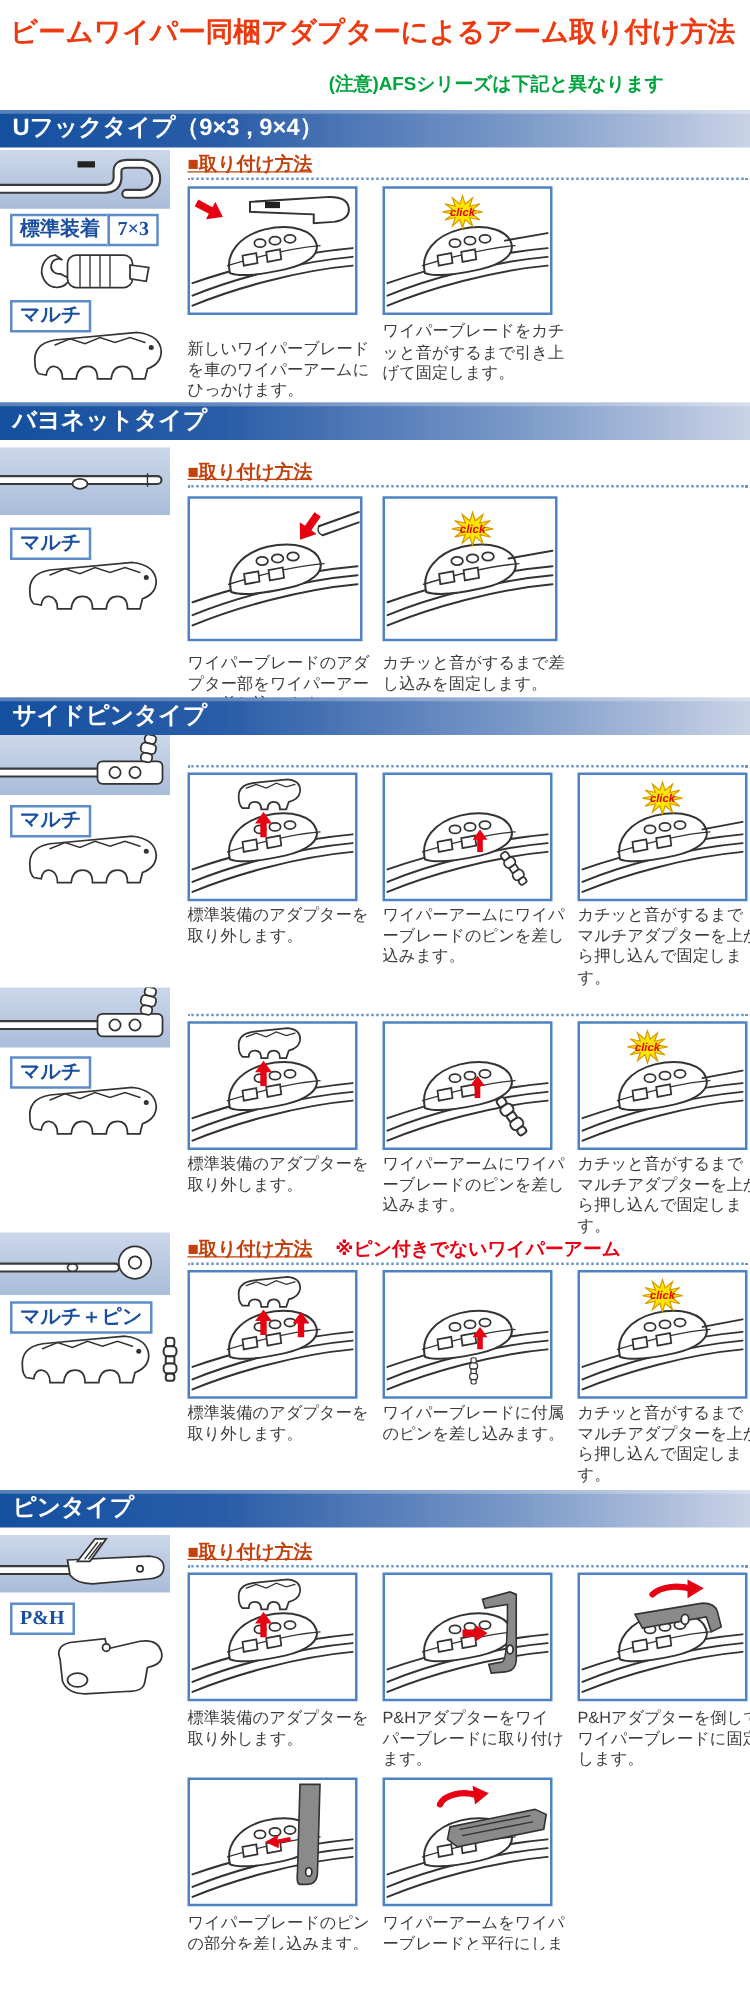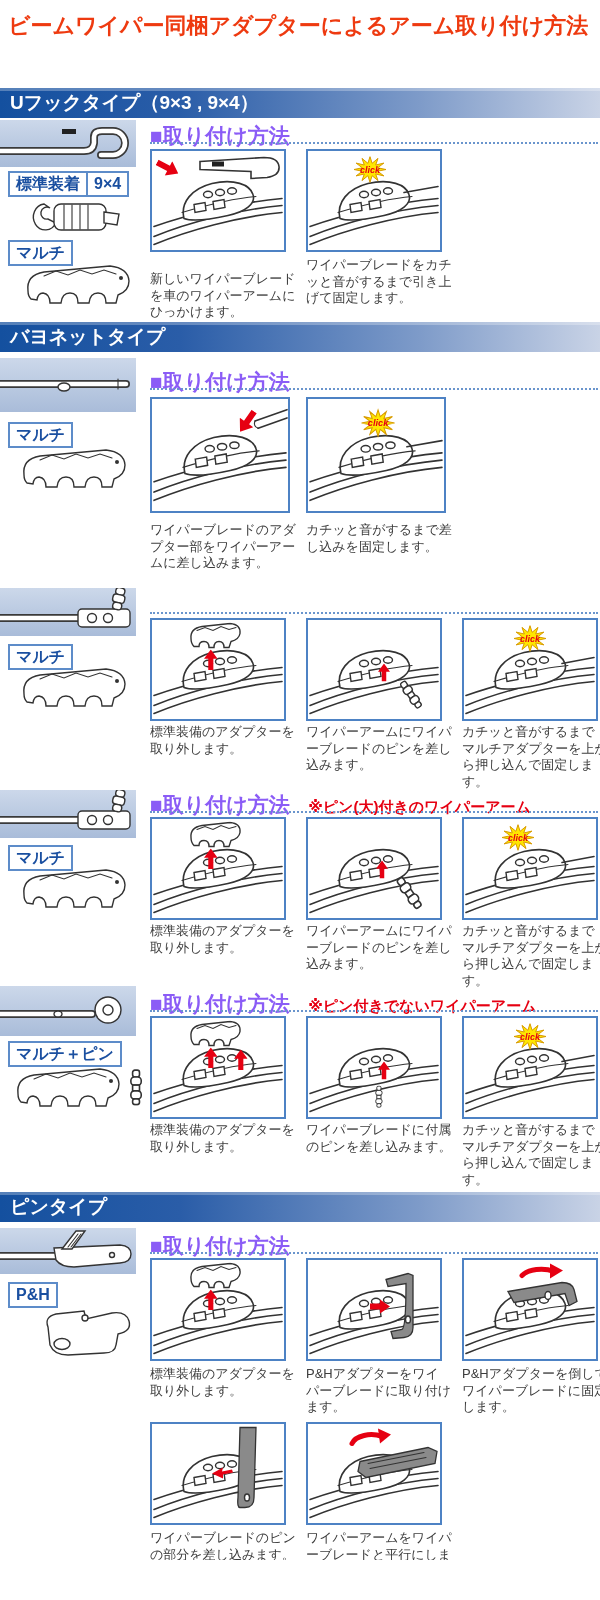--- a/index.html
+++ b/index.html
@@ -9,25 +9,25 @@
   .title{position:absolute;left:8px;color:#ee3a10;font-size:22px;font-weight:bold;letter-spacing:0;white-space:nowrap;}
   .notice{position:absolute;left:263px;top:58px;color:#00a33d;font-size:15px;font-weight:bold;white-space:nowrap;}
 
   .sec-header{position:absolute;left:0;width:600px;height:30px;line-height:30px;padding-left:10px;box-sizing:border-box;
     color:#fff;font-size:19px;font-weight:bold;
     background:linear-gradient(90deg,#14509f 0%,#2a5da8 30%,#7e9bc9 70%,#c9d3e6 100%);
     box-shadow:inset 0 3px 0 rgba(255,255,255,.28);}
 
   .thumb{position:absolute;left:0;width:136px;background:linear-gradient(180deg,#ccd8ea,#a9bcd9);}
   .tag{position:absolute;background:#fff;border:2px solid #5d8cc9;color:#1a4fa0;font-size:16px;font-weight:bold;
-    line-height:22px;padding:0 6px;white-space:nowrap;}
+    line-height:22px;padding:0 6px;white-space:nowrap;font-family:Liberation Serif, serif;}
   .art-free{position:absolute;}
 
   .method-row{position:absolute;left:150px;width:448px;white-space:nowrap;}
-  .method{color:#8b5cf6;font-size:21px;font-weight:bold;display:inline-block;}
+  .method{color:#c2410c;font-size:15px;font-weight:bold;display:inline-block;text-decoration:underline;}
   .method-note{color:#e60012;font-size:15px;font-weight:bold;display:inline-block;margin-left:14px;}
   .dotted{position:absolute;left:150px;width:448px;height:0;border-bottom:2px dotted #6a95cd;}
 
   .step-box{position:absolute;width:136px;height:103px;background:#fff;border:2px solid #4d82c4;box-sizing:border-box;}
   .step-box svg{width:100%;height:100%;display:block;}
   .tall{height:116px;}
   .caption{position:absolute;width:146px;color:#3c3c3c;font-size:13px;line-height:1.28;}
 
   .ln{fill:none;stroke:#333;stroke-width:1.6;stroke-linecap:round;}
   .lnt{fill:none;stroke:#333;stroke-width:1.1;stroke-linecap:round;}
@@ -78,32 +78,33 @@
       <path class="hole" d="M6,28 Q4,12 22,9 L88,3 Q106,5 107,18 Q107,28 96,32 L94,40 L84,40 Q84,30 76,30 Q68,30 67,40 L56,40 Q56,30 48,30 Q40,30 39,40 L28,40 Q28,31 21,30 Q16,30 15,37 L9,36 Q6,33 6,28 Z"></path>
       <polyline class="lnt" points="22,13 34,8 46,12 58,7 70,11 82,7 94,11"></polyline>
       <circle cx="99" cy="15" r="2" fill="#333"></circle>
     </symbol>
   </defs>
 </svg>
 
 <div id="page">
 
   <div class="title" style="top:11px">ビームワイパー同梱アダプターによるアーム取り付け方法</div>
+  <div class="notice">(注意)AFSシリーズは下記と異なります</div>
 
   <div class="sec-header" style="top:88px">Uフックタイプ（9×3 , 9×4）</div>
 
   <div class="thumb" style="top:120px;height:47px">
     <svg viewBox="0 0 136 47">
       <path class="tube-o" d="M0,31 H84 Q93,31 94,23 L94,17 Q94,11 102,11 H113 A12,12 0 0 1 113,35 H101"></path>
       <path class="tube-i" d="M0,31 H84 Q93,31 94,23 L94,17 Q94,11 102,11 H113 A12,12 0 0 1 113,35 H101"></path>
       <rect x="62" y="9" width="14" height="5" fill="#222"></rect>
     </svg>
   </div>
   <span class="tag" style="left:8px;top:171px">標準装着</span>
-  <span class="tag" style="left:86px;top:171px">9×4</span>
+  <span class="tag" style="left:86px;top:171px">7×3</span>
   <svg class="art-free" style="left:28px;top:196px;width:95px;height:42px" viewBox="0 0 95 42">
     <path class="hole" d="M16,8 A12,13 0 1 0 28,27 L20,23 A6,6 0 1 1 22,12 Z"></path>
     <rect class="hole" x="26" y="8" width="52" height="26" rx="7"></rect>
     <path class="lnt" d="M36,9 v24 M44,9 v24 M52,9 v24 M60,9 v24"></path>
     <path class="hole" d="M76,16 l15,2 -2,11 -13,-2 z"></path>
   </svg>
   <span class="tag" style="left:8px;top:240px">マルチ</span>
   <svg class="art-free" style="left:22px;top:263px;width:115px;height:44px" viewBox="0 0 115 44">
     <use href="#multiadapter" width="115" height="44"></use>
   </svg>
@@ -171,20 +172,21 @@
       <use href="#base" width="132" height="96"></use>
       <path class="ln" d="M96,40 L130,34"></path>
       <g transform="translate(44,0)">
           <use href="#star" width="48" height="34"></use>
         </g>
     </svg>
   </div>
   <div class="caption" style="left:150px;top:522px">ワイパーブレードのアダプター部をワイパーアームに差し込みます。</div>
   <div class="caption" style="left:306px;top:522px">カチッと音がするまで差し込みを固定します。</div>
 
+  <div class="sec-header" style="top:558px">サイドピンタイプ</div>
 
   <div class="thumb" style="top:588px;height:48px">
     <svg viewBox="0 0 136 48">
       <path class="tube-o" d="M0,30 H88"></path>
       <path class="tube-i" d="M0,30 H88"></path>
       <rect class="hole" x="78" y="21" width="52" height="18" rx="4"></rect>
       <circle class="hole" cx="92" cy="30" r="4.5"></circle>
       <circle class="hole" cx="108" cy="30" r="4.5"></circle>
       <g transform="rotate(12 120 12)">
         <rect class="hole" x="114" y="0" width="9" height="7" rx="3"></rect>
@@ -247,24 +249,20 @@
         <rect class="hole" x="112.5" y="7" width="12" height="8" rx="3"></rect>
         <rect class="hole" x="114" y="15" width="9" height="7" rx="3"></rect>
       </g>
     </svg>
   </div>
   <span class="tag" style="left:8px;top:845px">マルチ</span>
   <svg class="art-free" style="left:18px;top:867px;width:115px;height:44px" viewBox="0 0 115 44">
     <use href="#multiadapter" width="115" height="44"></use>
   </svg>
 
-  <div class="method-row" style="top:791px">
-    <span class="method">■取り付け方法</span>
-    <span class="method-note">※ピン(大)付きのワイパーアーム</span>
-  </div>
   <div class="dotted" style="top:811px"></div>
 
   <div class="step-box" style="left:150px;top:817px">
     <svg viewBox="0 0 132 96">
       <use href="#base" width="132" height="96"></use>
       <g transform="translate(36,1)">
           <use href="#mfloat" width="54" height="27"></use>
         </g>
       <g transform="translate(52,28) scale(0.85)">
           <use href="#arw" width="16" height="24"></use>

